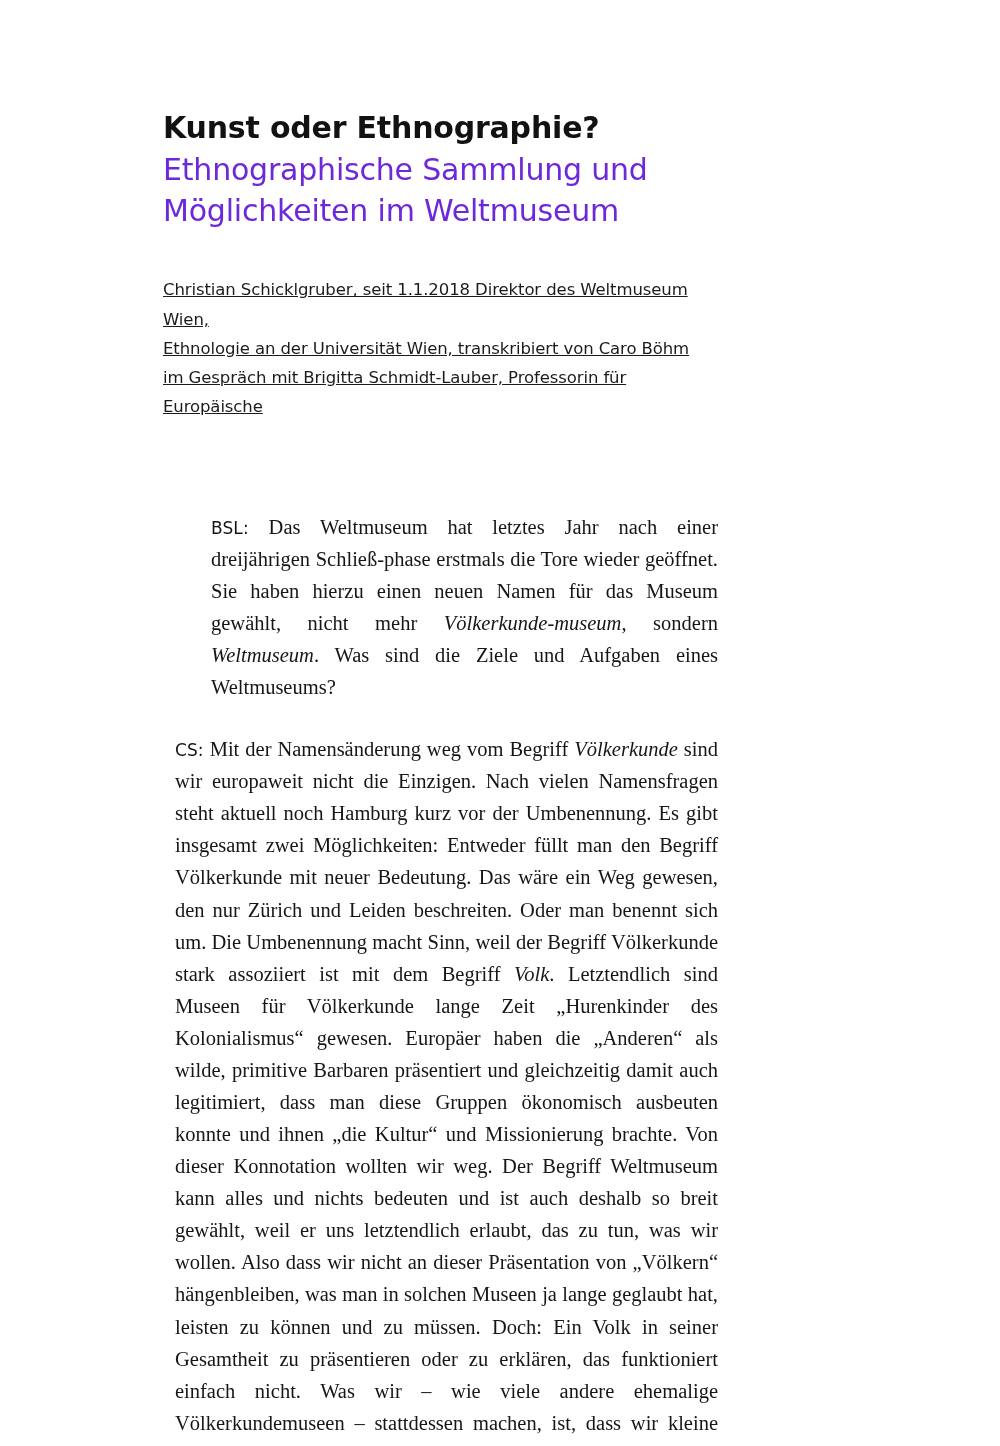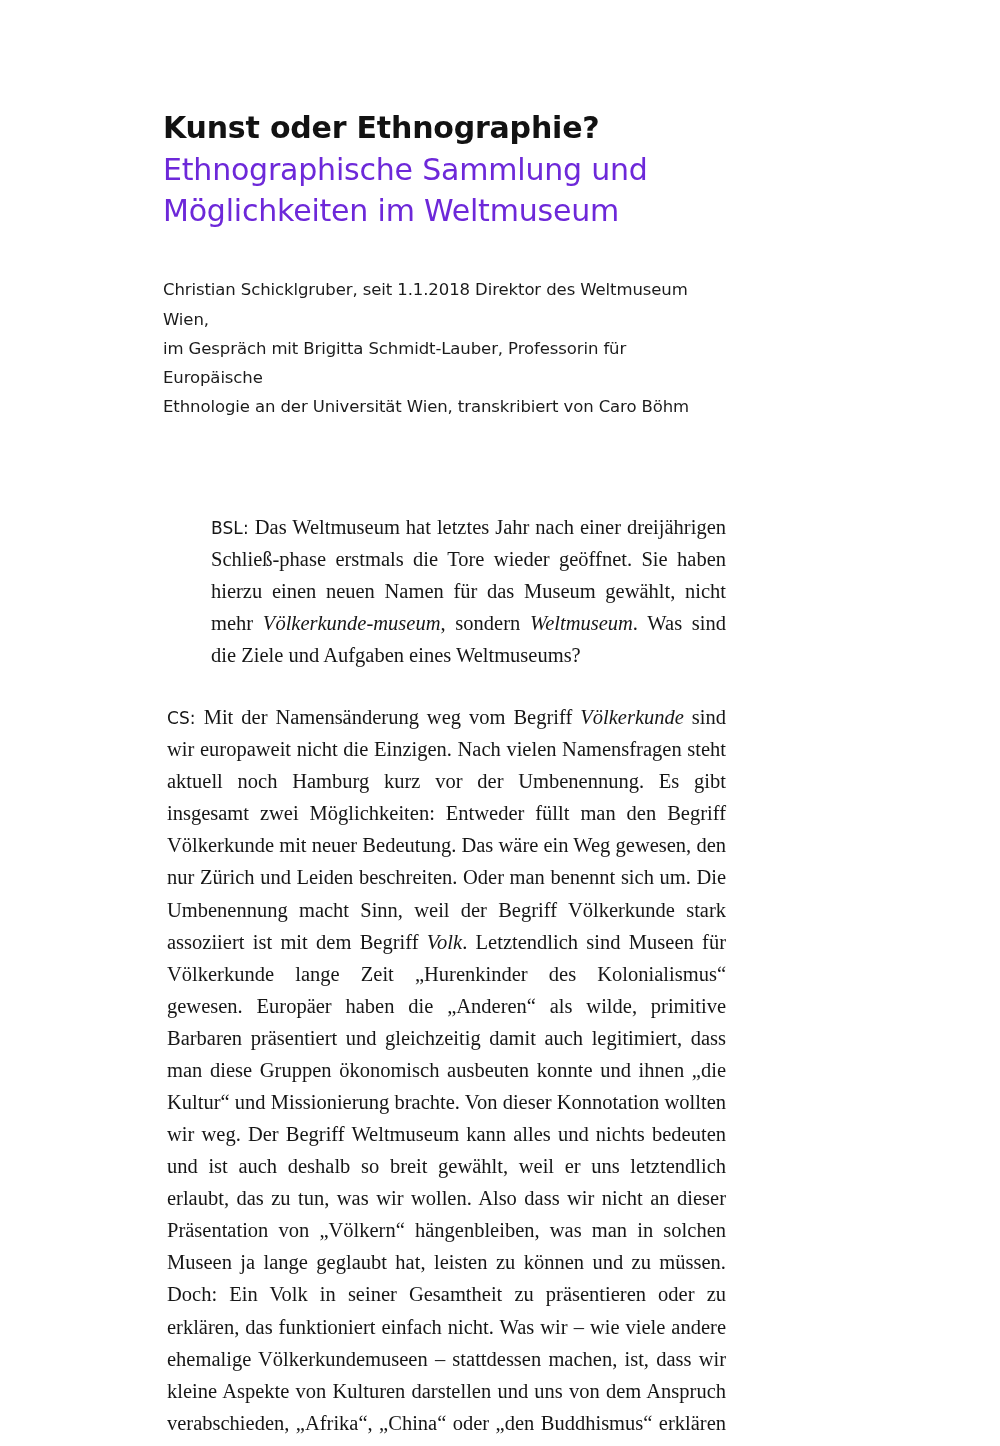--- a/index.html
+++ b/index.html
@@ -54,32 +54,32 @@
   
   .byline {
     font-family: "DejaVu Sans", sans-serif;
     font-size: 16.5px;
     font-weight: 400;
     line-height: 1.76;
     color: #1b1b1b;
     margin-top: 44px;
     letter-spacing: -0.1px;
   }
-  .byline .line { display: block; }
+  .byline .line { display: block; text-decoration: underline; }
 
   
   .body-area {
     margin-top: 90px;
   }
   p.para {
     font-family: "Liberation Serif", serif;
     font-size: 20.5px;
     line-height: 1.565;
     text-align: justify;
-    margin: 4px;
+    margin: 12px;
     color: #161616;
     -webkit-hyphens: manual;
     hyphens: manual;
   }
   p.question {
     margin-left: 48px;
     margin-bottom: 30px;
   }
   .speaker {
     font-family: "DejaVu Sans", sans-serif;
@@ -98,22 +98,22 @@
   <div class="title-block">
     <h1 class="title-main">Kunst oder Ethnographie?</h1>
     <div class="title-sub">
       <span class="line">Ethnographische Sammlung und</span>
       <span class="line">Möglichkeiten im Weltmuseum</span>
     </div>
   </div>
 
   <div class="byline">
     <span class="line">Christian Schicklgruber, seit 1.1.2018 Direktor des Weltmuseum Wien,</span>
+    <span class="line">Ethnologie an der Universität Wien, transkribiert von Caro Böhm</span>
     <span class="line">im Gespräch mit Brigitta Schmidt-Lauber, Professorin für Europäische</span>
-    <span class="line">Ethnologie an der Universität Wien, transkribiert von Caro Böhm</span>
   </div>
 
   <div class="body-area">
 
     <p class="para question">
       <span class="speaker">BSL:</span><span> Das Weltmuseum hat letztes Jahr nach einer dreijährigen Schließ-phase erstmals die Tore wieder geöffnet. Sie haben hierzu einen neuen Namen für das Museum gewählt, nicht mehr </span><em>Völkerkunde-museum</em><span>, sondern </span><em>Weltmuseum</em><span>. Was sind die Ziele und Aufgaben eines Weltmuseums?</span>
     </p>
 
     <p class="para answer">
       <span class="speaker">CS:</span><span> Mit der Namensänderung weg vom Begriff </span><em>Völkerkunde</em><span> sind wir europaweit nicht die Einzigen. Nach vielen Namensfragen steht aktuell noch Hamburg kurz vor der Umbenennung. Es gibt insgesamt zwei Möglichkeiten: Entweder füllt man den Begriff Völkerkunde mit neuer Bedeutung. Das wäre ein Weg gewesen, den nur Zürich und Leiden beschreiten. Oder man benennt sich um. Die Umbenennung macht Sinn, weil der Begriff Völkerkunde stark assoziiert ist mit dem Begriff </span><em>Volk</em><span>. Letztendlich sind Museen für Völkerkunde lange Zeit „Hurenkinder des Kolonialismus“ gewesen. Europäer haben die „Anderen“ als wilde, primitive Barbaren präsentiert und gleichzeitig damit auch legitimiert, dass man diese Gruppen ökonomisch ausbeuten konnte und ihnen „die Kultur“ und Missionierung brachte. Von dieser Konnotation wollten wir weg. Der Begriff Weltmuseum kann alles und nichts bedeuten und ist auch deshalb so breit gewählt, weil er uns letztendlich erlaubt, das zu tun, was wir wollen. Also dass wir nicht an dieser Präsentation von „Völkern“ hängenbleiben, was man in solchen Museen ja lange geglaubt hat, leisten zu können und zu müssen. Doch: Ein Volk in seiner Gesamtheit zu präsentieren oder zu erklären, das funktioniert einfach nicht. Was wir – wie viele andere ehemalige Völkerkundemuseen – stattdessen machen, ist, dass wir kleine Aspekte von Kulturen darstellen und uns von dem Anspruch verabschieden, „Afrika“, „China“ oder „den Buddhismus“ erklären zu können. Vielmehr versuchen wir, dass sich die kleinen Mosaiksteinchen</span>

